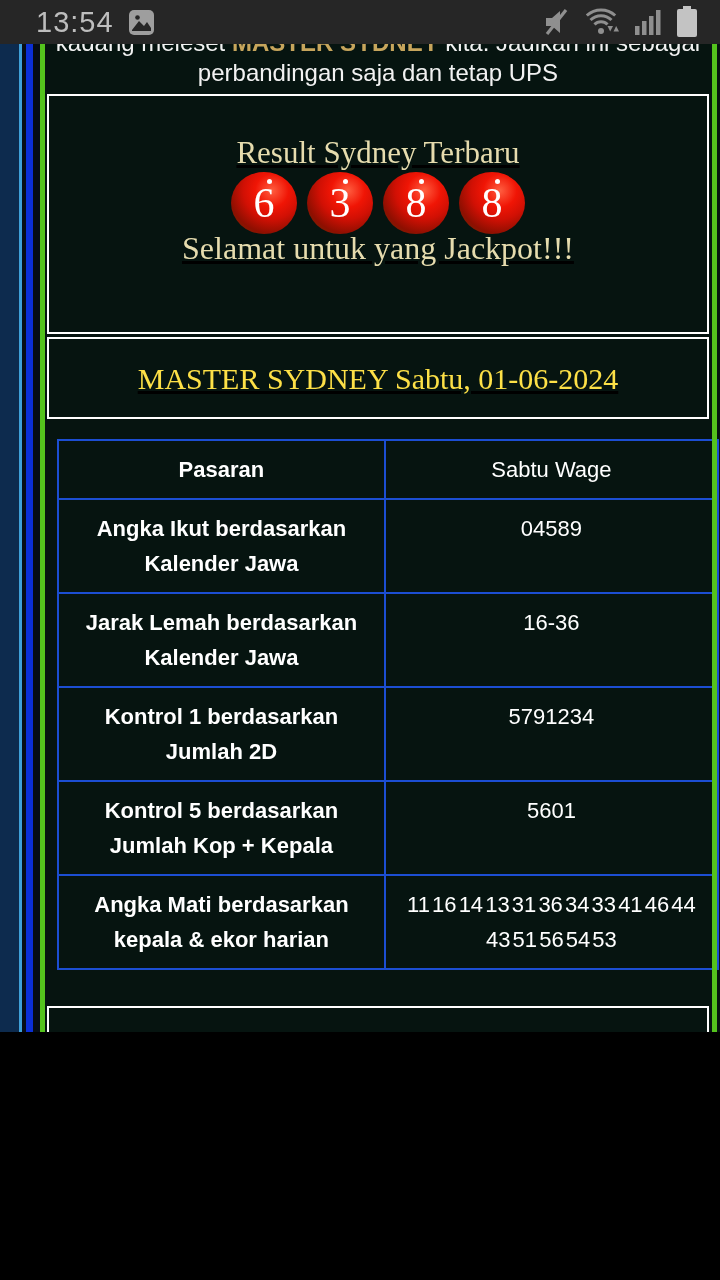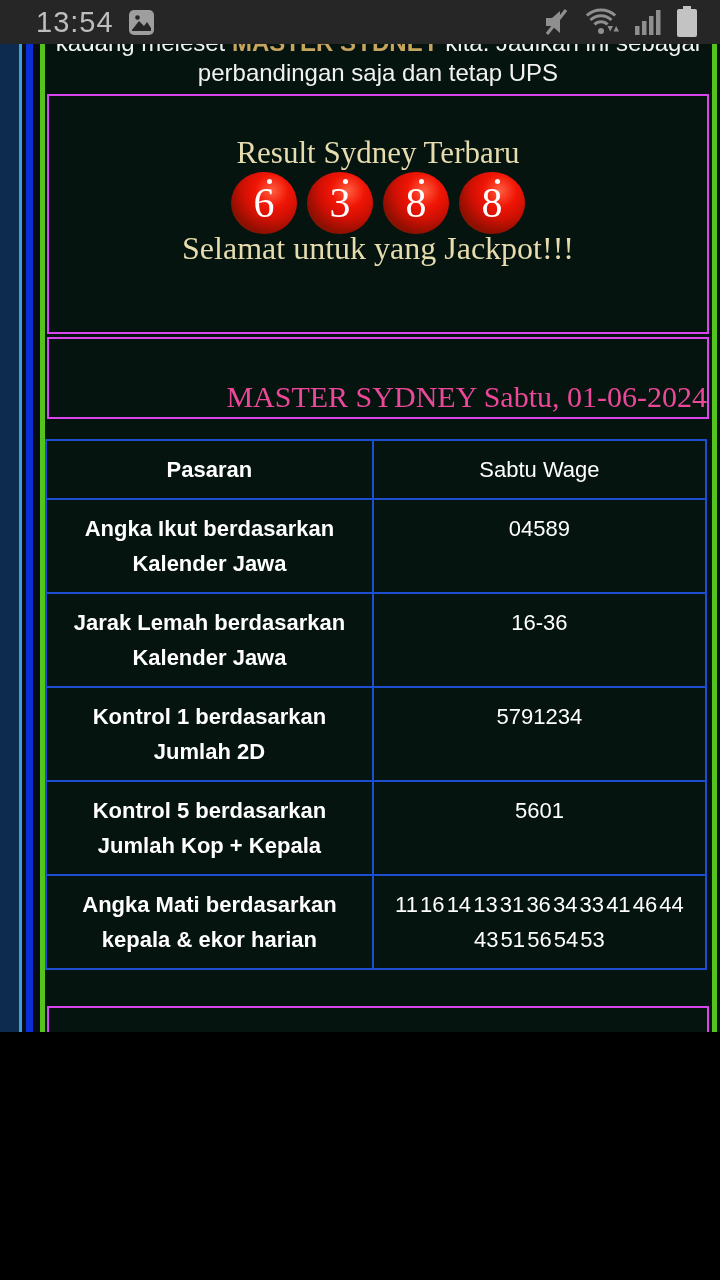--- a/index.html
+++ b/index.html
@@ -24,38 +24,38 @@
   .s-green-r{left:712px;width:5px;background:#54c31d;z-index:5;}
 
   .content{position:absolute;left:45px;top:0;right:0;bottom:0;background:#061410;}
 
   
   .intro{margin:-16px 11px 0 2px;text-align:center;color:#f2f2f2;
          font-size:24px;line-height:30px;font-weight:400;}
   .intro .hl{color:#c7a55c;font-weight:bold;}
 
   
-  .box{margin:0 11px 0 2px;border:2px solid #d946ef;background:#061410;box-sizing:border-box;}
+  .box{margin:0 11px 0 2px;border:2px solid #ffffff;background:#061410;box-sizing:border-box;text-decoration:underline;}
 
   .result-box{margin-top:6px;height:240px;padding-top:40px;text-align:center;}
   .serif{font-family:"Liberation Serif","DejaVu Serif",serif;}
   .r-line{color:#e6dcae;font-size:31px;line-height:34px;}
   .ball-row{display:flex;justify-content:center;gap:10px;margin-top:2px;}
   .ball{position:relative;width:66px;height:62px;border-radius:50%;
         background:radial-gradient(circle at 62% 30%, #ff5e40 0%, #f01505 28%, #d11004 48%, #8e0f01 72%, #7a2300 86%, #c97a07 100%);}
   .ball .num{position:absolute;left:0;top:0;width:100%;height:100%;line-height:62px;
         text-align:center;color:#fff;font-size:42px;font-family:"Liberation Serif","DejaVu Serif",serif;}
   .ball .dot{position:absolute;left:55%;top:7px;width:5px;height:5px;border-radius:50%;background:#fff;}
   .congrats{color:#e6dcae;font-size:32px;line-height:36px;margin-top:-4px;}
 
   .master-box{margin-top:3px;height:82px;text-align:center;}
-  .master-box .t{color:#ec4899;font-size:30px;line-height:36px;padding-top:40px;text-align:right;}
-
-  
-  table.pred{margin:20px 11px 0 0;width:662px;border-collapse:collapse;table-layout:fixed;}
+  .master-box .t{color:#fde047;font-size:30px;line-height:36px;padding-top:22px;}
+
+  
+  table.pred{margin:20px 11px 0 12px;width:662px;border-collapse:collapse;table-layout:fixed;}
   table.pred td{border:2px solid #1c4ed2;text-align:center;vertical-align:top;
         padding:11px 8px;color:#fff;font-size:22px;line-height:35px;background:#061410;}
   table.pred td.lbl{font-weight:bold;width:49.5%;font-size:22px;}
   table.pred td.val{width:50.5%;border-radius:7px;}
   td.val.num-list{word-spacing:-4px;}
 
   
   .ln-title-box{margin-top:36px;height:68px;text-align:center;}
   .ln-title-box .t{color:#fff;font-weight:bold;font-size:24px;line-height:26px;padding-top:20px;}
   .ln-body-box{margin-top:2px;height:129px;padding:12px 0 0 21px;}

